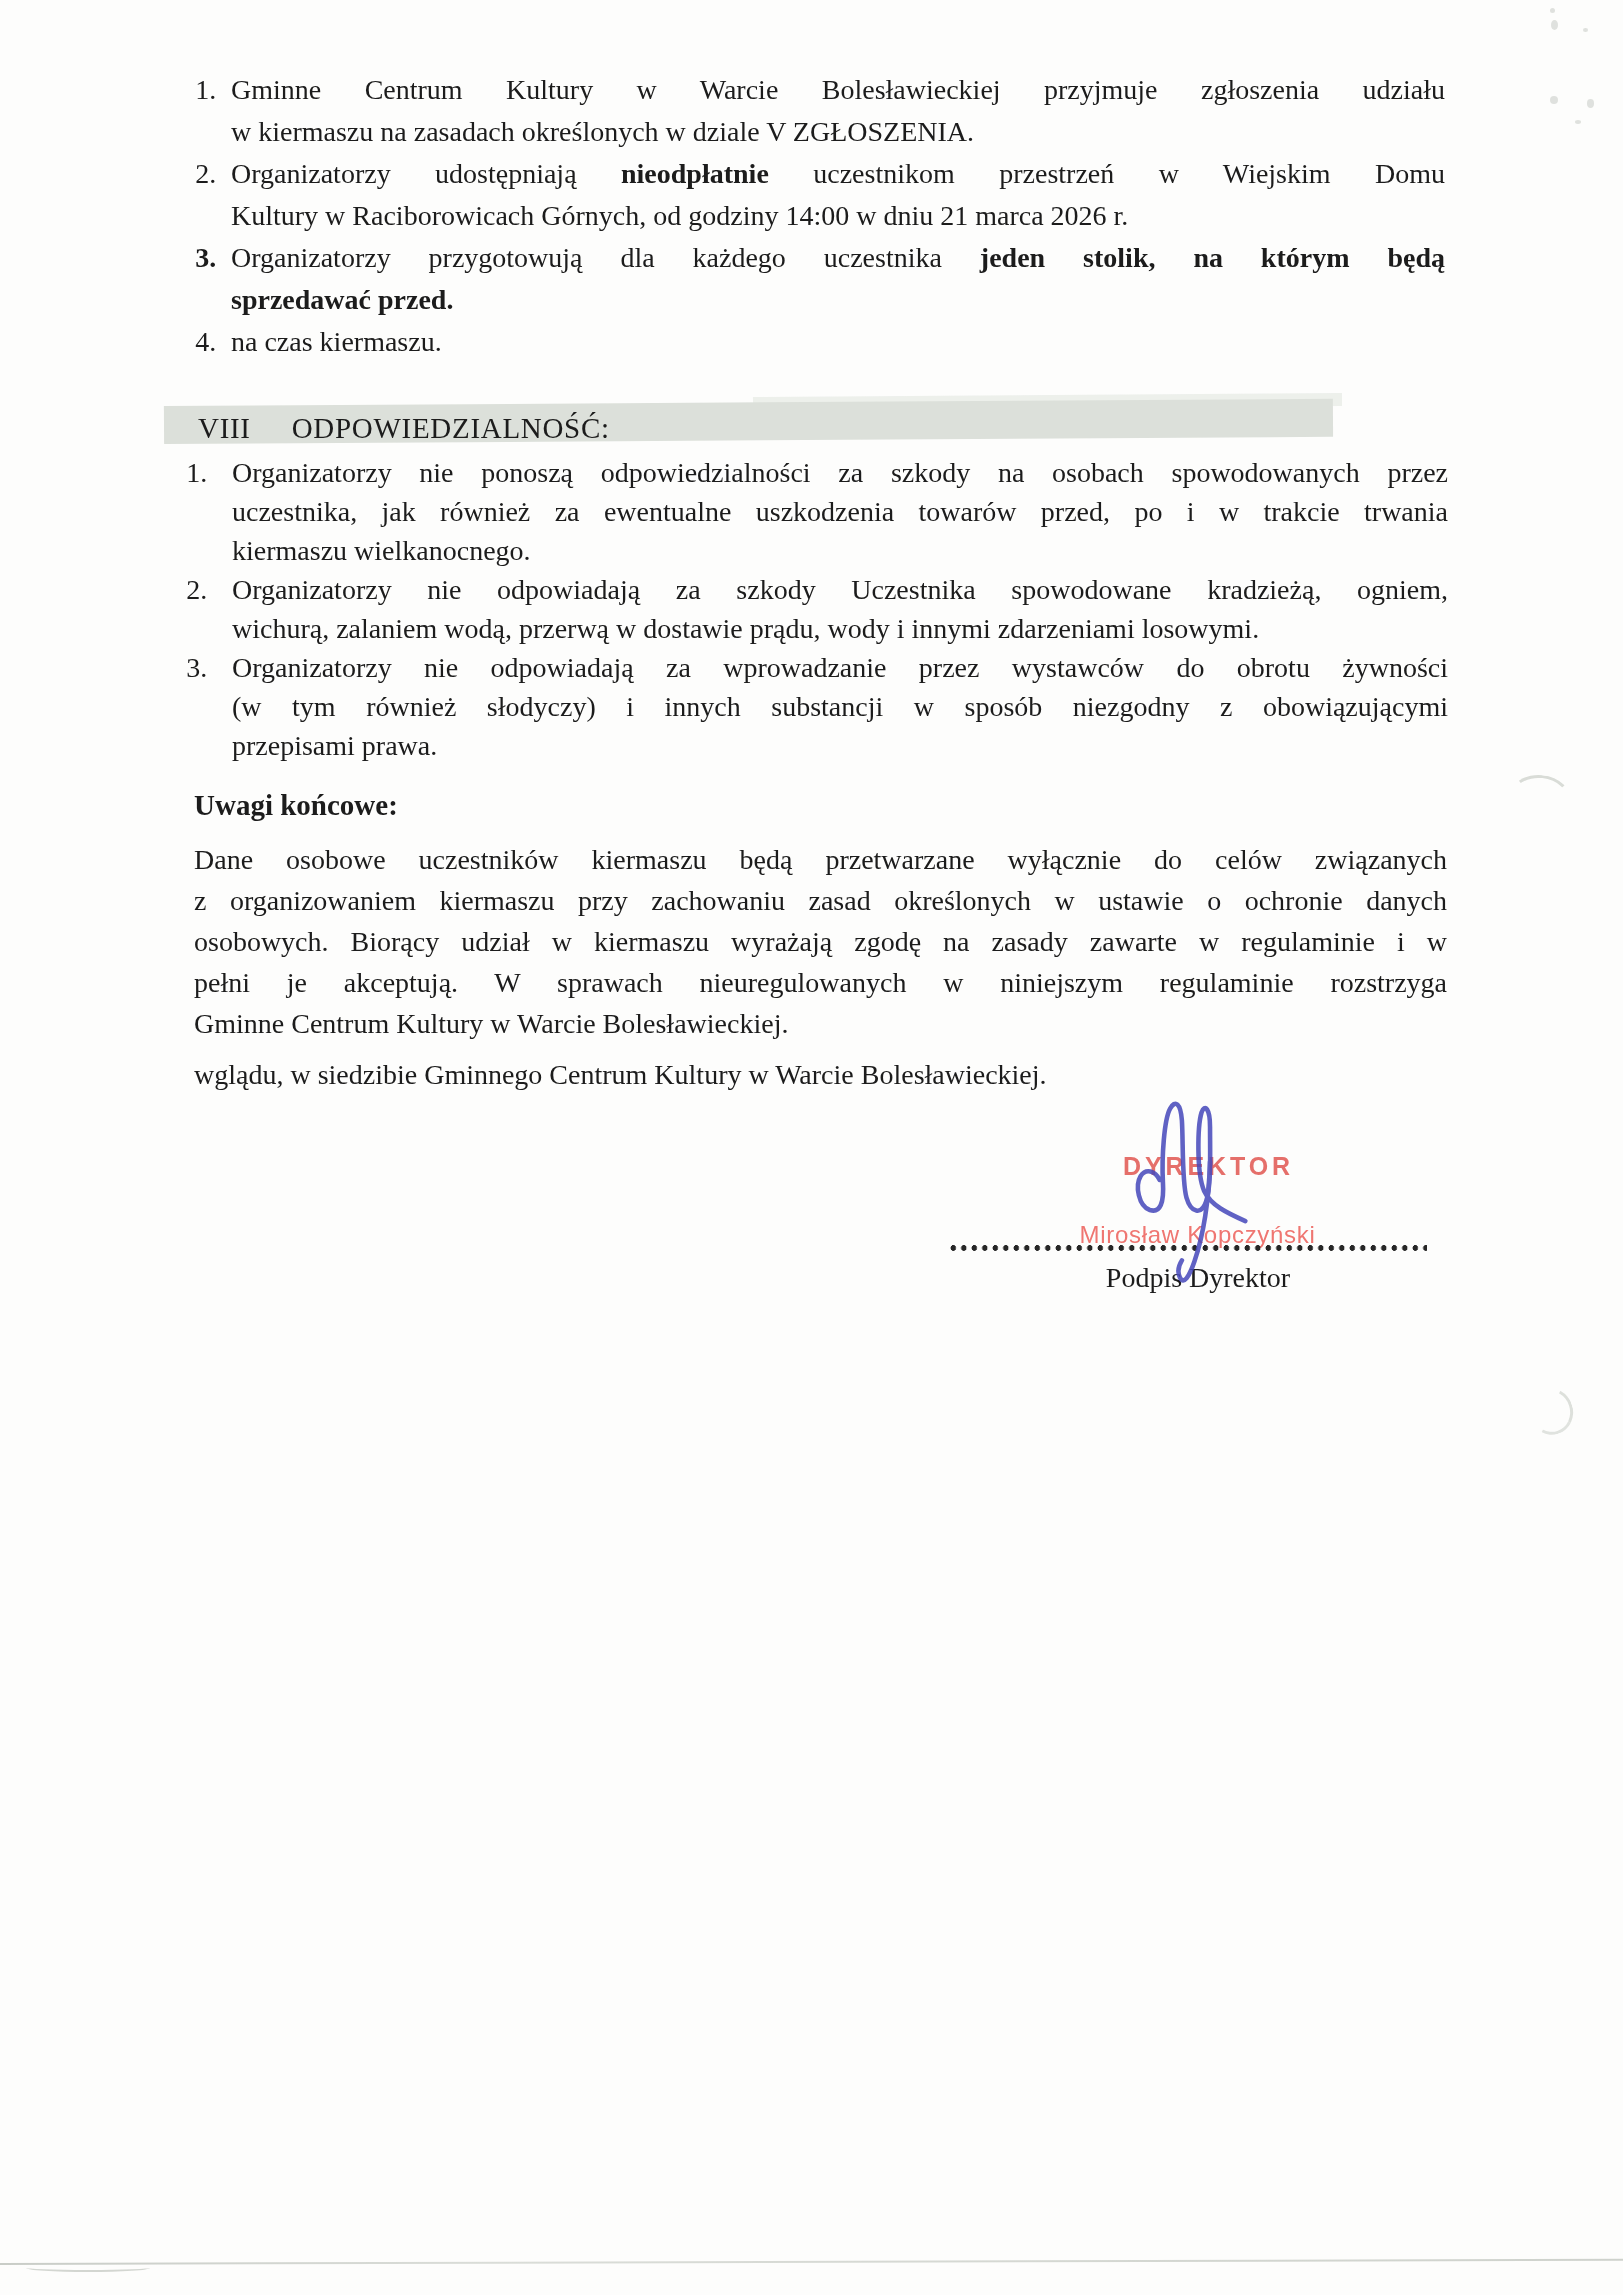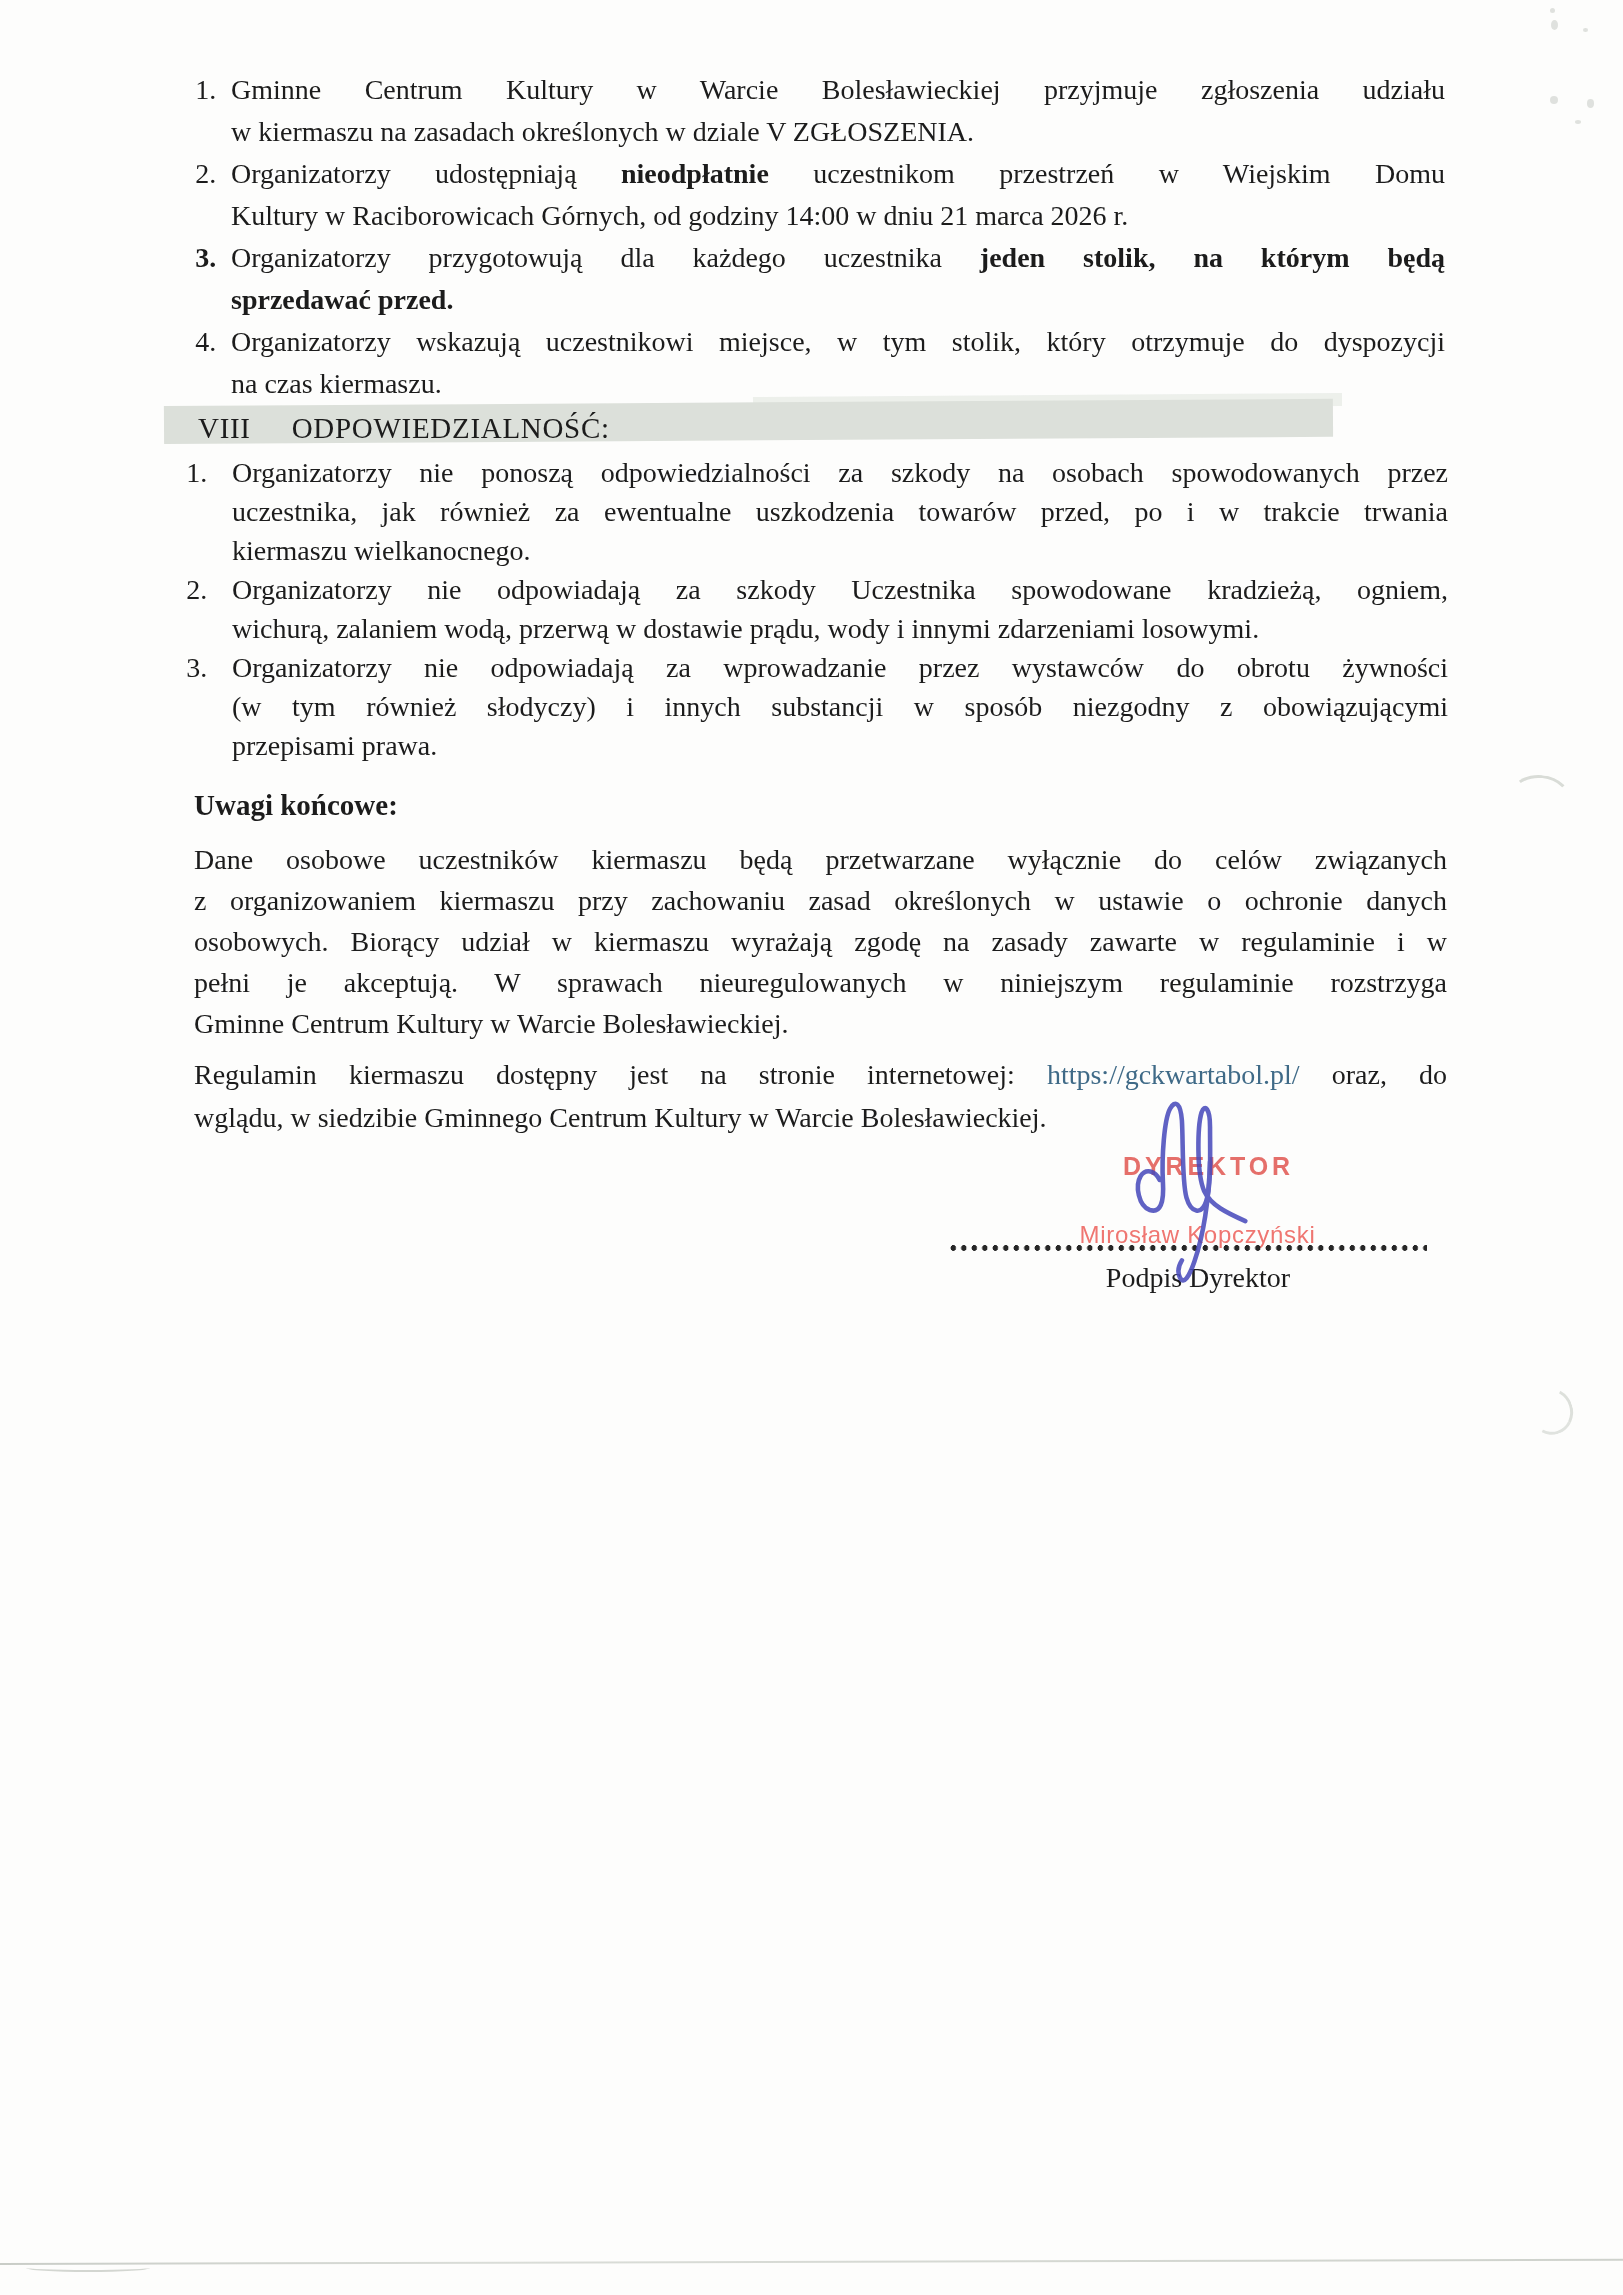--- a/index.html
+++ b/index.html
@@ -86,21 +86,20 @@
       <div class="li">
         <span class="num b">3.</span>
         <div class="cnt">
           <div class="tline just"><span>Organizatorzy przygotowują dla każdego uczestnika </span><span class="b">jeden stolik, na którym będą</span></div>
           <div class="tline"><span class="b">sprzedawać przed.</span></div>
         </div>
       </div>
       <div class="li">
         <span class="num">4.</span>
         <div class="cnt">
-          <div class="tline just"><span>Organizatorzy wskazują uczestnikowi miejsce, w tym stolik, który otrzymuje do dyspozycji</span></div>
           <div class="tline"><span>na czas kiermaszu.</span></div>
         </div>
       </div>
     </div>
 
   <div class="band-hi"></div>
   <div class="band"></div>
   <div class="sec-heading">
     <span class="numeral">VIII</span><span class="ttl">ODPOWIEDZIALNOŚĆ:</span>
   </div>
@@ -134,21 +133,20 @@
   <div class="closing-h">Uwagi końcowe:</div>
   <div class="closing-p">
       <div class="tline just"><span>Dane osobowe uczestników kiermaszu będą przetwarzane wyłącznie do celów związanych</span></div>
       <div class="tline just"><span>z organizowaniem kiermaszu przy zachowaniu zasad określonych w ustawie o ochronie danych</span></div>
       <div class="tline just"><span>osobowych. Biorący udział w kiermaszu wyrażają zgodę na zasady zawarte w regulaminie i w</span></div>
       <div class="tline just"><span>pełni je akceptują. W sprawach nieuregulowanych w niniejszym regulaminie rozstrzyga</span></div>
       <div class="tline"><span>Gminne Centrum Kultury w Warcie Bolesławieckiej.</span></div>
     </div>
 
   <div class="avail">
-      <div class="tline just"><span>Regulamin kiermaszu dostępny jest na stronie internetowej: </span><span class="lnk">https://gckwartabol.pl/</span><span> oraz, do</span></div>
       <div class="tline"><span>wglądu, w siedzibie Gminnego Centrum Kultury w Warcie Bolesławieckiej.</span></div>
     </div>
 
   <div class="stamp-title">DYREKTOR</div>
   <div class="stamp-name">Mirosław Kopczyński</div>
   <div class="dotline"></div>
   <div class="sig-caption">Podpis Dyrektor</div>
 
   <svg class="sig" width="1623" height="2295" viewBox="0 0 2480 3507">
     <g fill="none" stroke="#4749bb" stroke-width="7" stroke-linecap="round" opacity="0.86">

